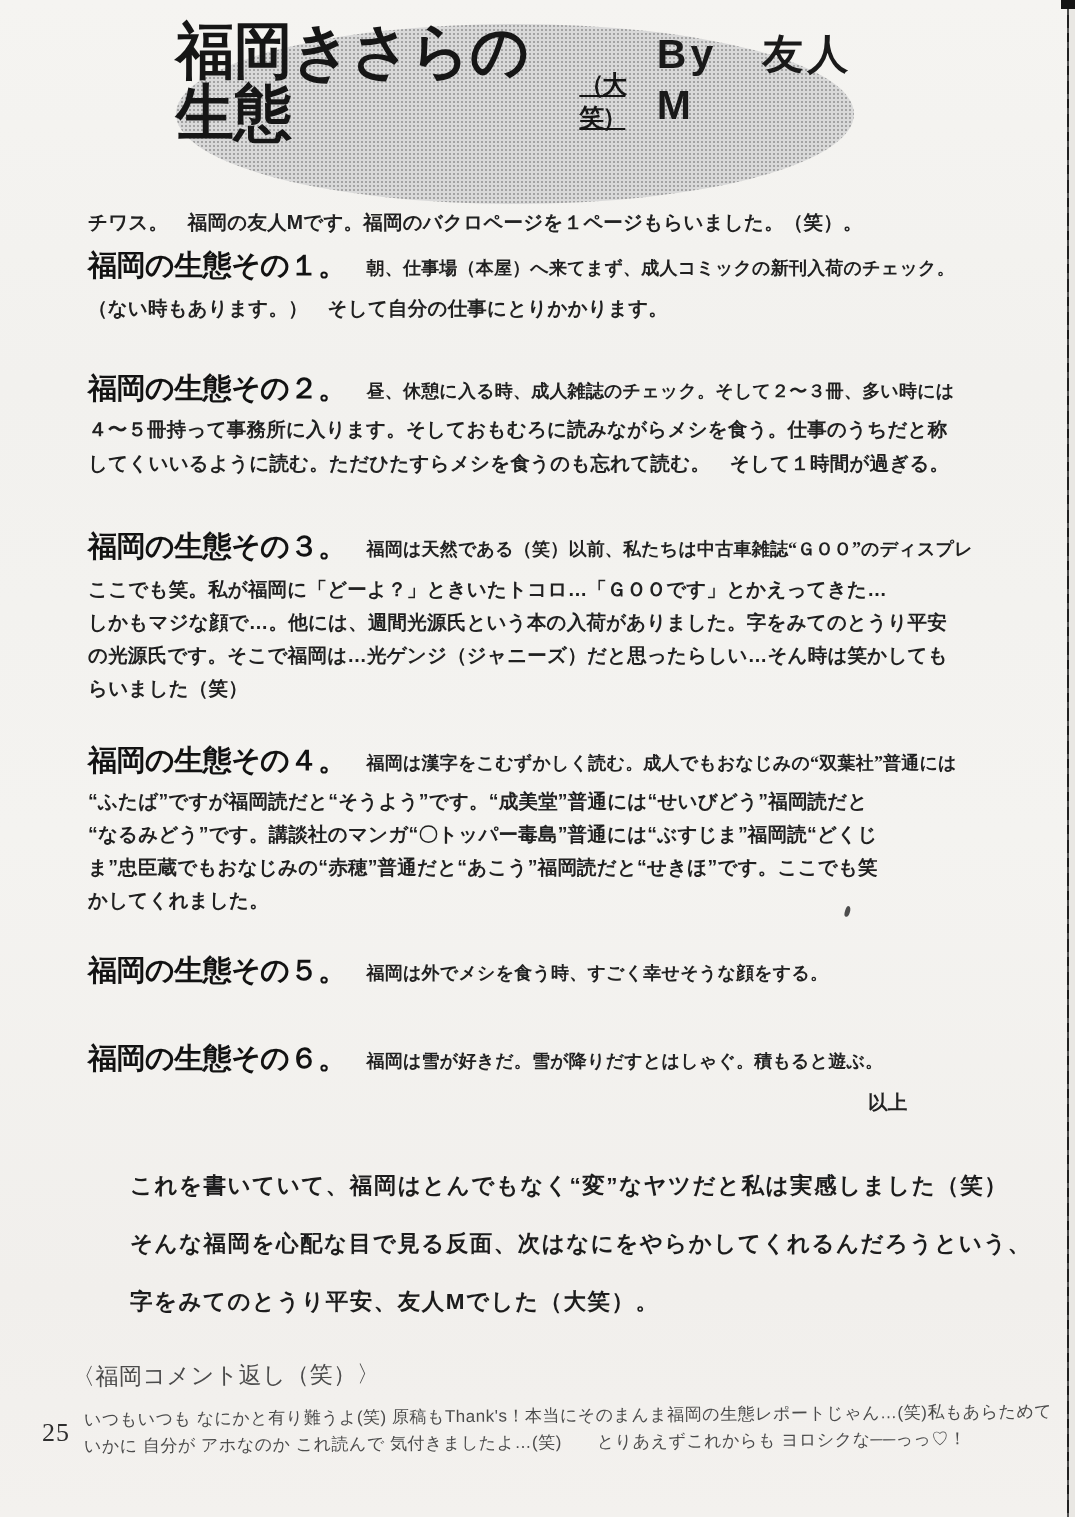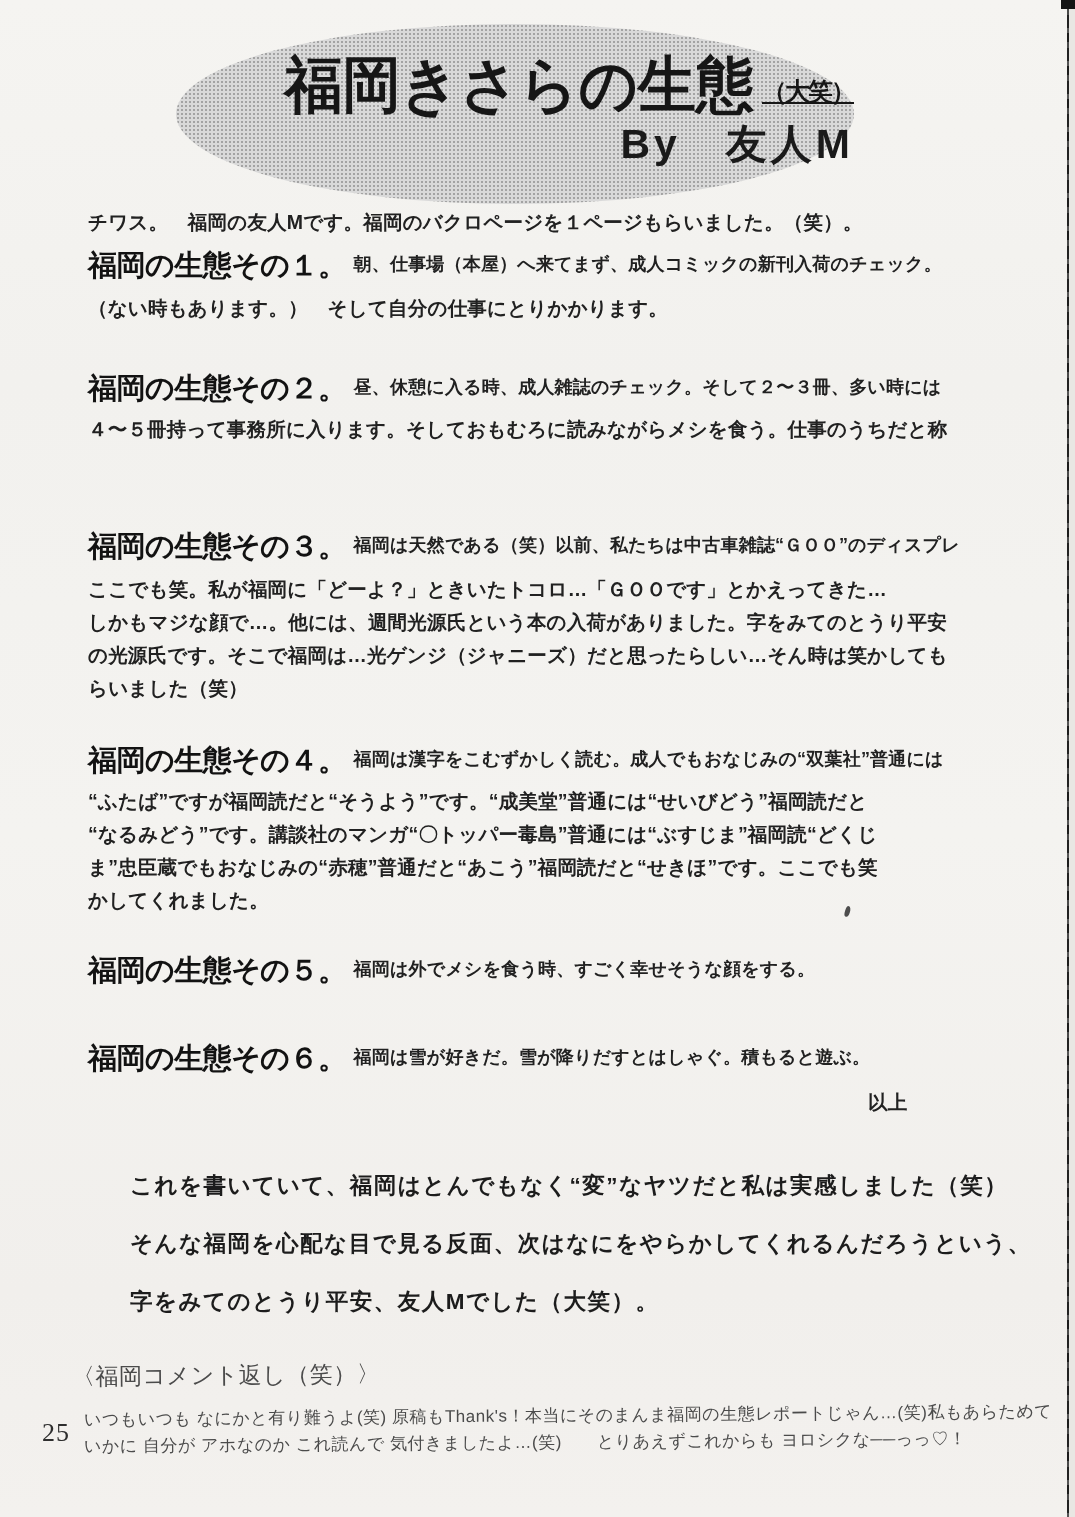--- a/index.html
+++ b/index.html
@@ -20,35 +20,35 @@
   .speck { position: absolute; left: 845px; top: 906px; width: 5px; height: 11px; background: #4d4d4d;
            border-radius: 45% 55% 50% 50%; transform: rotate(18deg); }
 
   
   .banner {
     position: absolute; left: 176px; top: 24px; width: 678px; height: 180px;
     border-radius: 50%;
     background-color: #d9d9d9;
     background-image: radial-gradient(circle, #a3a3a3 0.9px, rgba(0,0,0,0) 1.15px);
     background-size: 4px 4px;
-    display: flex; flex-direction: column; align-items: flex-end; justify-content: center;
+    display: flex; flex-direction: row; align-items: flex-start; justify-content: center;
   }
   .banner-row { display: flex; align-items: flex-end; }
   .banner-title { font-size: 58px; font-weight: 900; letter-spacing: 0px; line-height: 1; transform: scaleY(1.06); color: #161616; }
   .banner-aside { font-size: 25px; font-weight: 800; margin-left: 8px; margin-bottom: 6px; color: #161616; letter-spacing: -2px; text-decoration: underline; }
   .banner-byline { font-size: 41px; font-weight: 800; margin-top: 3px; color: #1a1a1a; letter-spacing: 4px; }
 
   
   .t { position: absolute; left: 88px; white-space: nowrap; }
   .body-line { font-size: 19.5px; font-weight: 600; letter-spacing: 0.2px; color: #212121; line-height: 1.2; }
   .intro { top: 211px; }
 
-  .sec-first { display: flex; align-items: flex-start; }
+  .sec-first { display: flex; align-items: center; font-family: Liberation Serif, serif; }
   .sec-head { font-size: 29px; font-weight: 900; letter-spacing: -0.5px; color: #121212; line-height: 1.1; }
-  .sec-body { font-size: 18px; font-weight: 600; letter-spacing: 0.2px; color: #212121; position: relative; top: 2px; margin-left: 7px; }
+  .sec-body { font-size: 18px; font-weight: 600; letter-spacing: 0.2px; color: #212121; position: relative; top: 2px; margin-left: 20px; }
 
   .closing-line { left: 130px; font-size: 22.5px; font-weight: 600; letter-spacing: 1.5px; color: #1c1c1c; }
 
   .hand { color: #4b4b4b; transform: rotate(-0.5deg); letter-spacing: 0.5px; font-weight: 400; }
   .hand-header { left: 72px; top: 1360px; font-size: 23px; }
   .hand-line1  { left: 84px; top: 1404px; font-size: 17px; }
   .hand-line2  { left: 84px; top: 1431px; font-size: 17px; }
 
   .page-number { left: 42px; top: 1418px; font-family: "Liberation Serif", serif; font-size: 26px; color: #2e2e2e; letter-spacing: 1px; }
   .end-mark { left: 868px; top: 1091px; }
@@ -77,20 +77,21 @@
     <span class="sec-head">福岡の生態その１。</span>
     <span class="sec-body">朝、仕事場（本屋）へ来てまず、成人コミックの新刊入荷のチェック。</span>
   </div>
   <div class="t body-line" style="top:297px">（ない時もあります。）　そして自分の仕事にとりかかります。</div>
 
   <div class="t sec-first" style="top:373px">
     <span class="sec-head">福岡の生態その２。</span>
     <span class="sec-body">昼、休憩に入る時、成人雑誌のチェック。そして２〜３冊、多い時には</span>
   </div>
   <div class="t body-line" style="top:418px">４〜５冊持って事務所に入ります。そしておもむろに読みながらメシを食う。仕事のうちだと称</div>
+  <div class="t body-line" style="top:452px">してくいいるように読む。ただひたすらメシを食うのも忘れて読む。　そして１時間が過ぎる。</div>
 
   <div class="t sec-first" style="top:531px">
     <span class="sec-head">福岡の生態その３。</span>
     <span class="sec-body">福岡は天然である（笑）以前、私たちは中古車雑誌“ＧＯＯ”のディスプレ</span>
   </div>
   <div class="t body-line" style="top:578px">ここでも笑。私が福岡に「どーよ？」ときいたトコロ…「ＧＯＯです」とかえってきた…</div>
   <div class="t body-line" style="top:611px">しかもマジな顔で…。他には、週間光源氏という本の入荷がありました。字をみてのとうり平安</div>
   <div class="t body-line" style="top:644px">の光源氏です。そこで福岡は…光ゲンジ（ジャニーズ）だと思ったらしい…そん時は笑かしても</div>
   <div class="t body-line" style="top:677px">らいました（笑）</div>
 

